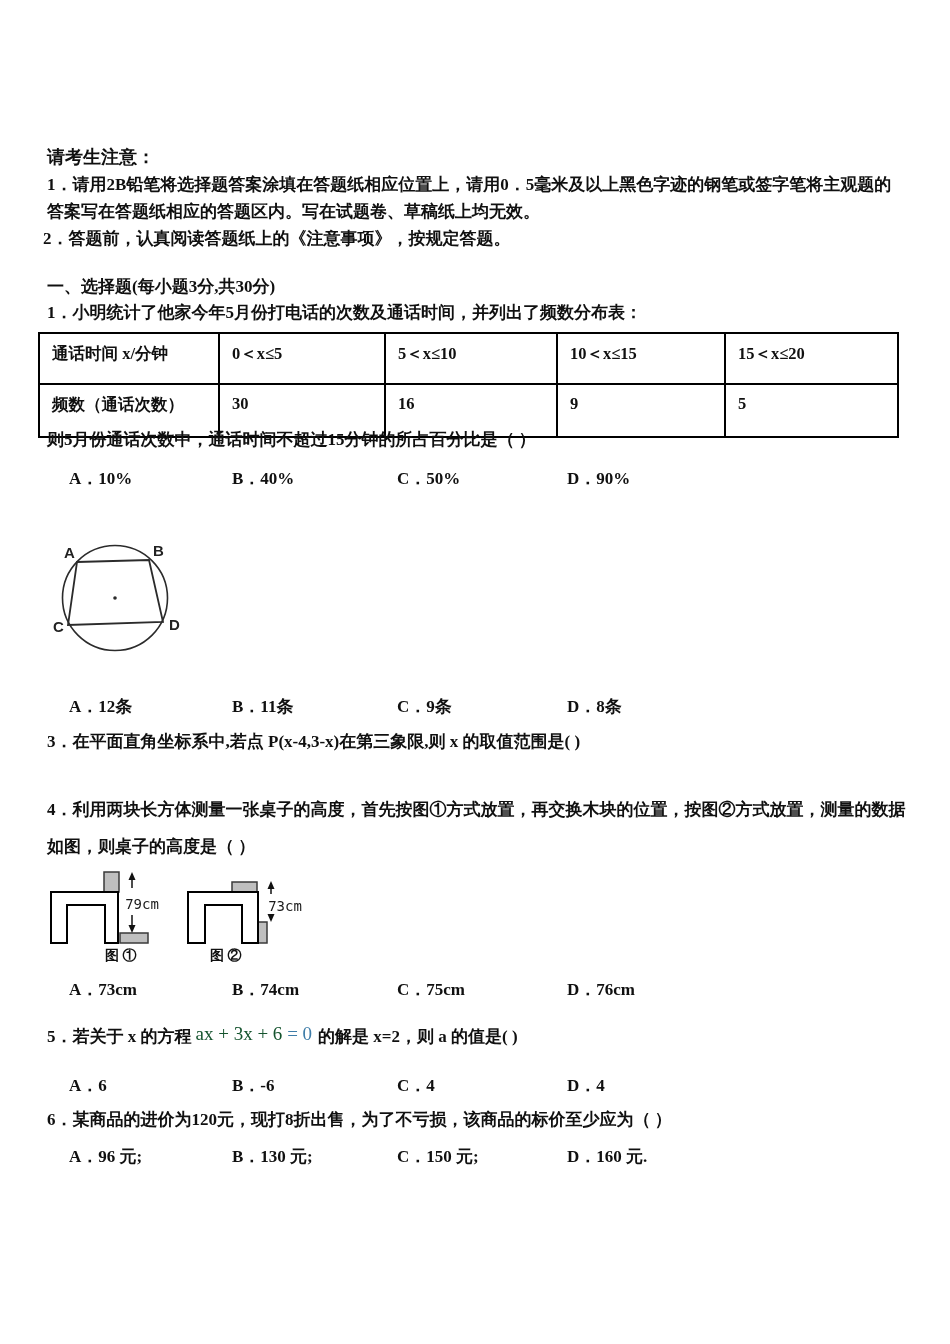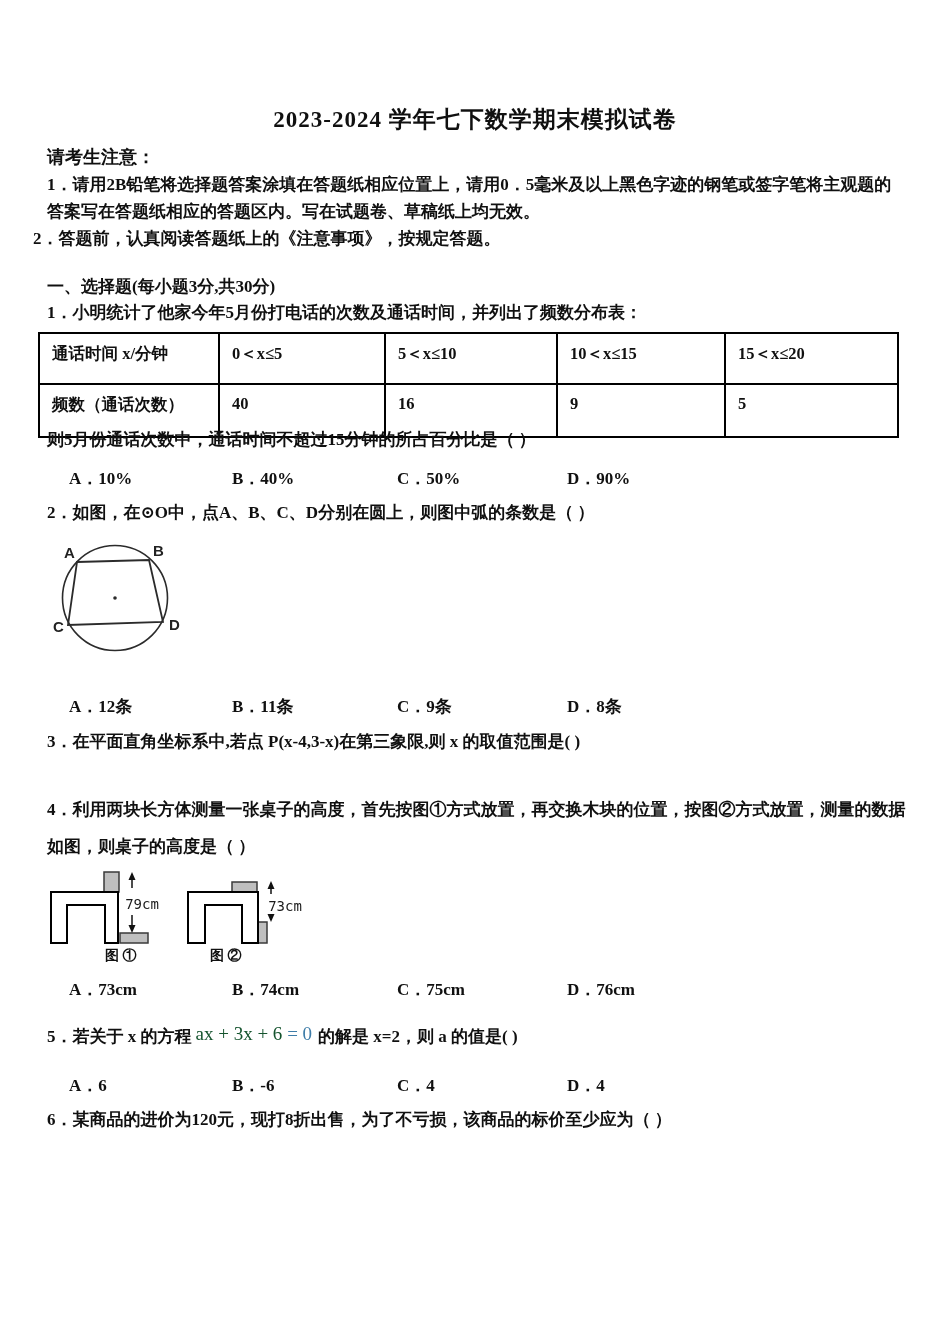--- a/index.html
+++ b/index.html
@@ -27,26 +27,25 @@
   svg text{font-weight:bold;}
   .figlabel{font-family:"Liberation Sans","DejaVu Sans",sans-serif;font-size:15px;font-weight:600;fill:#222;}
   .dimtext{font-family:"DejaVu Sans Mono","Liberation Mono",monospace;font-size:14px;font-weight:normal;fill:#1a1a1a;}
   .captext{font-size:14px;font-weight:bold;fill:#111;}
 </style>
 </head>
 <body>
 
 <div class="page">
 
-  <h1 class="title">2023-2024 学年七下数学期末模拟试卷</h1>
 
   <div class="line" style="top:146px;left:47px;font-size:18px;">请考生注意：</div>
   <div class="line" style="top:174px;left:47px;">1．请用2B铅笔将选择题答案涂填在答题纸相应位置上，请用0．5毫米及以上黑色字迹的钢笔或签字笔将主观题的</div>
   <div class="line" style="top:201px;left:47px;">答案写在答题纸相应的答题区内。写在试题卷、草稿纸上均无效。</div>
-  <div class="line" style="top:228px;left:33px;">2．答题前，认真阅读答题纸上的《注意事项》，按规定答题。</div>
+  <div class="line" style="top:228px;left:43px;">2．答题前，认真阅读答题纸上的《注意事项》，按规定答题。</div>
 
   <div class="line" style="top:276px;left:47px;">一、选择题(每小题3分,共30分)</div>
 
   <div class="line" style="top:302px;left:47px;">1．小明统计了他家今年5月份打电话的次数及通话时间，并列出了频数分布表：</div>
 
   <table class="freq">
     <colgroup>
       <col style="width:180px">
         <col style="width:166px">
         <col style="width:172px">
@@ -56,38 +55,37 @@
     <tbody>
         <tr class="r1">
       <td>通话时间 x/分钟</td>
       <td>0＜x≤5</td>
       <td>5＜x≤10</td>
       <td>10＜x≤15</td>
       <td>15＜x≤20</td>
     </tr>
     <tr class="r2">
       <td>频数（通话次数）</td>
-      <td>40</td>
+      <td>30</td>
       <td>16</td>
       <td>9</td>
       <td>5</td>
     </tr>
   </tbody>
     </table>
 
   <div class="line" style="top:429px;left:47px;">则5月份通话次数中，通话时间不超过15分钟的所占百分比是（      ）</div>
 
   <div class="opts" style="top:467px;">
     <span class="opt o1">A．10%</span>
     <span class="opt o2">B．40%</span>
     <span class="opt o3">C．50%</span>
     <span class="opt o4">D．90%</span>
   </div>
 
-  <div class="line" style="top:502px;left:47px;">2．如图，在⊙O中，点A、B、C、D分别在圆上，则图中弧的条数是（       ）</div>
 
   <svg style="position:absolute;top:538px;left:45px;" width="150" height="128" viewBox="0 0 150 128">
     <circle cx="70" cy="60" r="52.5" fill="none" stroke="#2b2b2b" stroke-width="1.6"></circle>
     <polygon points="32,24 104,22 118,84 23,87" fill="none" stroke="#2b2b2b" stroke-width="1.8"></polygon>
     <circle cx="70" cy="60" r="1.8" fill="#2b2b2b"></circle>
     <text class="figlabel" x="19" y="20">A</text>
     <text class="figlabel" x="108" y="18">B</text>
     <text class="figlabel" x="8" y="94">C</text>
     <text class="figlabel" x="124" y="92">D</text>
   </svg>
@@ -142,14 +140,20 @@
     <span>5．若关于 x 的方程</span><span class="formula"><span class="fmain">ax + 3x + 6</span> <span class="ftail">= 0</span></span><span>的解是 x=2，则 a 的值是(   )</span>
   </div>
   <div class="opts" style="top:1074px;">
     <span class="opt o1">A．6</span>
     <span class="opt o2">B．-6</span>
     <span class="opt o3">C．4</span>
     <span class="opt o4">D．4</span>
   </div>
 
   <div class="line" style="top:1109px;left:47px;">6．某商品的进价为120元，现打8折出售，为了不亏损，该商品的标价至少应为（    ）</div>
+  <div class="opts" style="top:1145px;">
+    <span class="opt o1">A．96 元;</span>
+    <span class="opt o2">B．130 元;</span>
+    <span class="opt o3">C．150 元;</span>
+    <span class="opt o4">D．160 元.</span>
+  </div>
 
 </div>
 
 </body></html>

